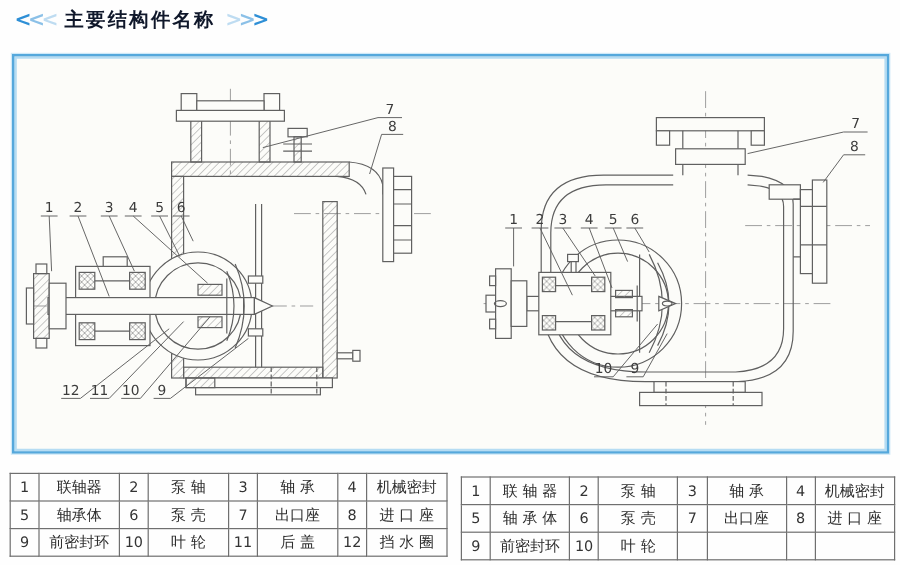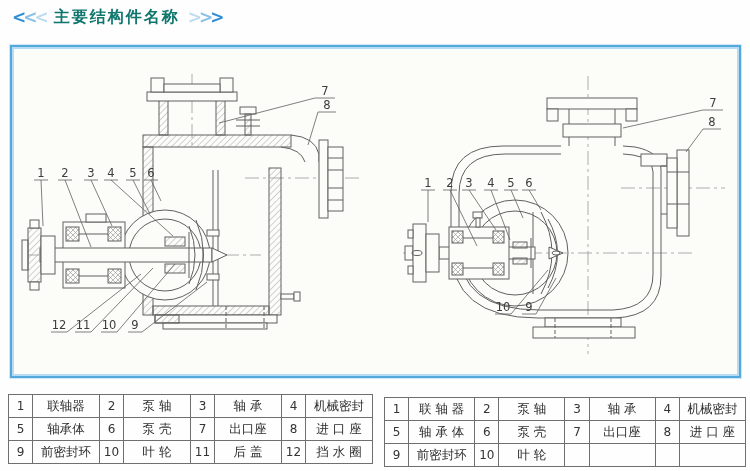--- a/index.html
+++ b/index.html
@@ -35,21 +35,21 @@
   #tblR{left:384px;top:397px;width:362px;}
   td.num{font-size:12px;color:#333;}
 </style>
 </head>
 <body>
 
 <div class="hdr">
   <span class="chev" style="color:#2e8fd6">
     <span class="c1">&lt;</span><span class="c2">&lt;</span><span class="c3">&lt;</span>
   </span>
-  <span class="hdr-title" style="color:#0f766e">主要结构件名称</span>
+  <span class="hdr-title" style="color:#0f172a">主要结构件名称</span>
   <span class="chev" style="color:#2e8fd6">
     <span class="c3">&gt;</span><span class="c2">&gt;</span><span class="c1">&gt;</span>
   </span>
 </div>
 
 <div class="panel">
 
   <svg style="left:1px;top:3px;" width="362" height="302" viewBox="0 0 362 302">
     <defs>
       <pattern id="hA" patternUnits="userSpaceOnUse" width="4.5" height="4.5" patternTransform="rotate(45)">

